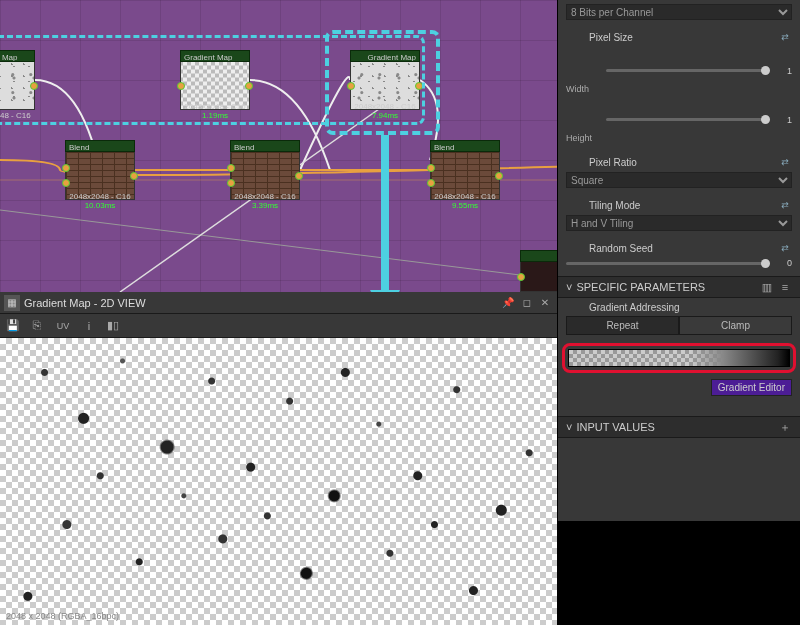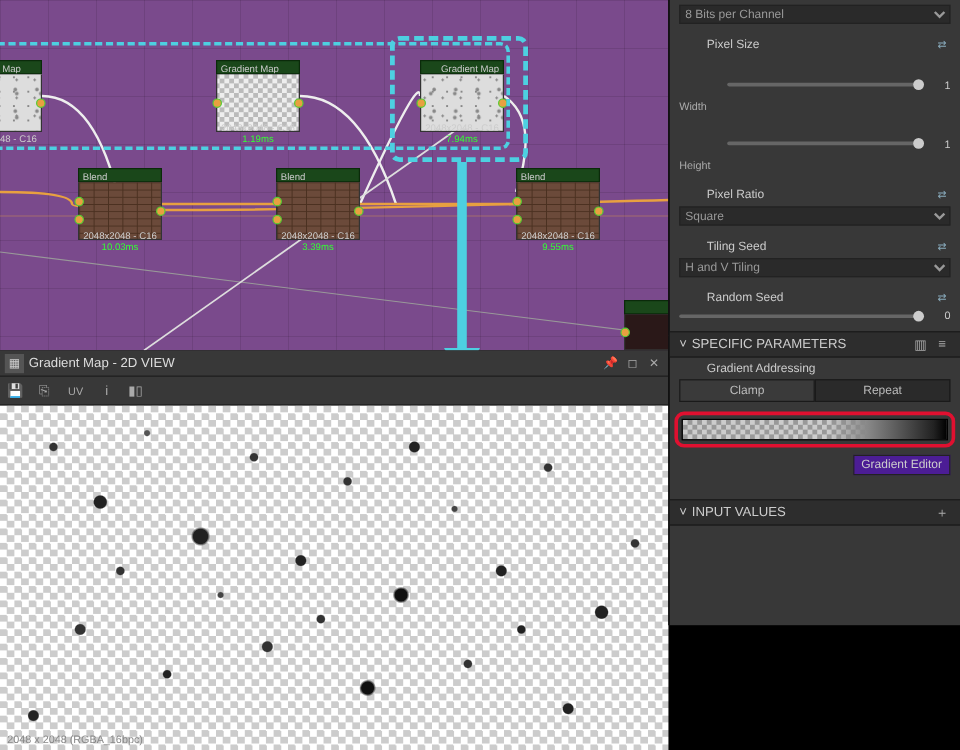--- a/index.html
+++ b/index.html
@@ -226,21 +226,21 @@
   <div class="prop-group">
     <div class="prop-label">
         <span>Pixel Ratio</span>
         <span class="icon-mini">⇄</span>
       </div>
     <select class="wide"><option>Square</option></select>
   </div>
 
   <div class="prop-group">
     <div class="prop-label">
-        <span>Tiling Seed</span>
+        <span>Tiling Mode</span>
         <span class="icon-mini">⇄</span>
       </div>
     <select class="wide"><option>H and V Tiling</option></select>
   </div>
 
   <div class="prop-group">
     <div class="prop-label">
         <span>Random Seed</span>
         <span class="icon-mini">⇄</span>
       </div>
@@ -256,22 +256,22 @@
     <span class="section-icon">▥</span>
     <span class="section-icon">≡</span>
   </div>
 
 
   <div class="prop-group">
     <div class="prop-label">
         <span>Gradient Addressing</span>
       </div>
     <div class="btn-group">
+      <div class="btn">Repeat</div>
       <div class="btn active">Clamp</div>
-      <div class="btn">Repeat</div>
     </div>
   </div>
 
   <div class="gradient-box">
     <div class="gradient-bar"></div>
   </div>
   <button class="grad-editor-btn">Gradient Editor</button>
   <div style="clear:both;height:8px"></div>
 
   <div class="section-header">

